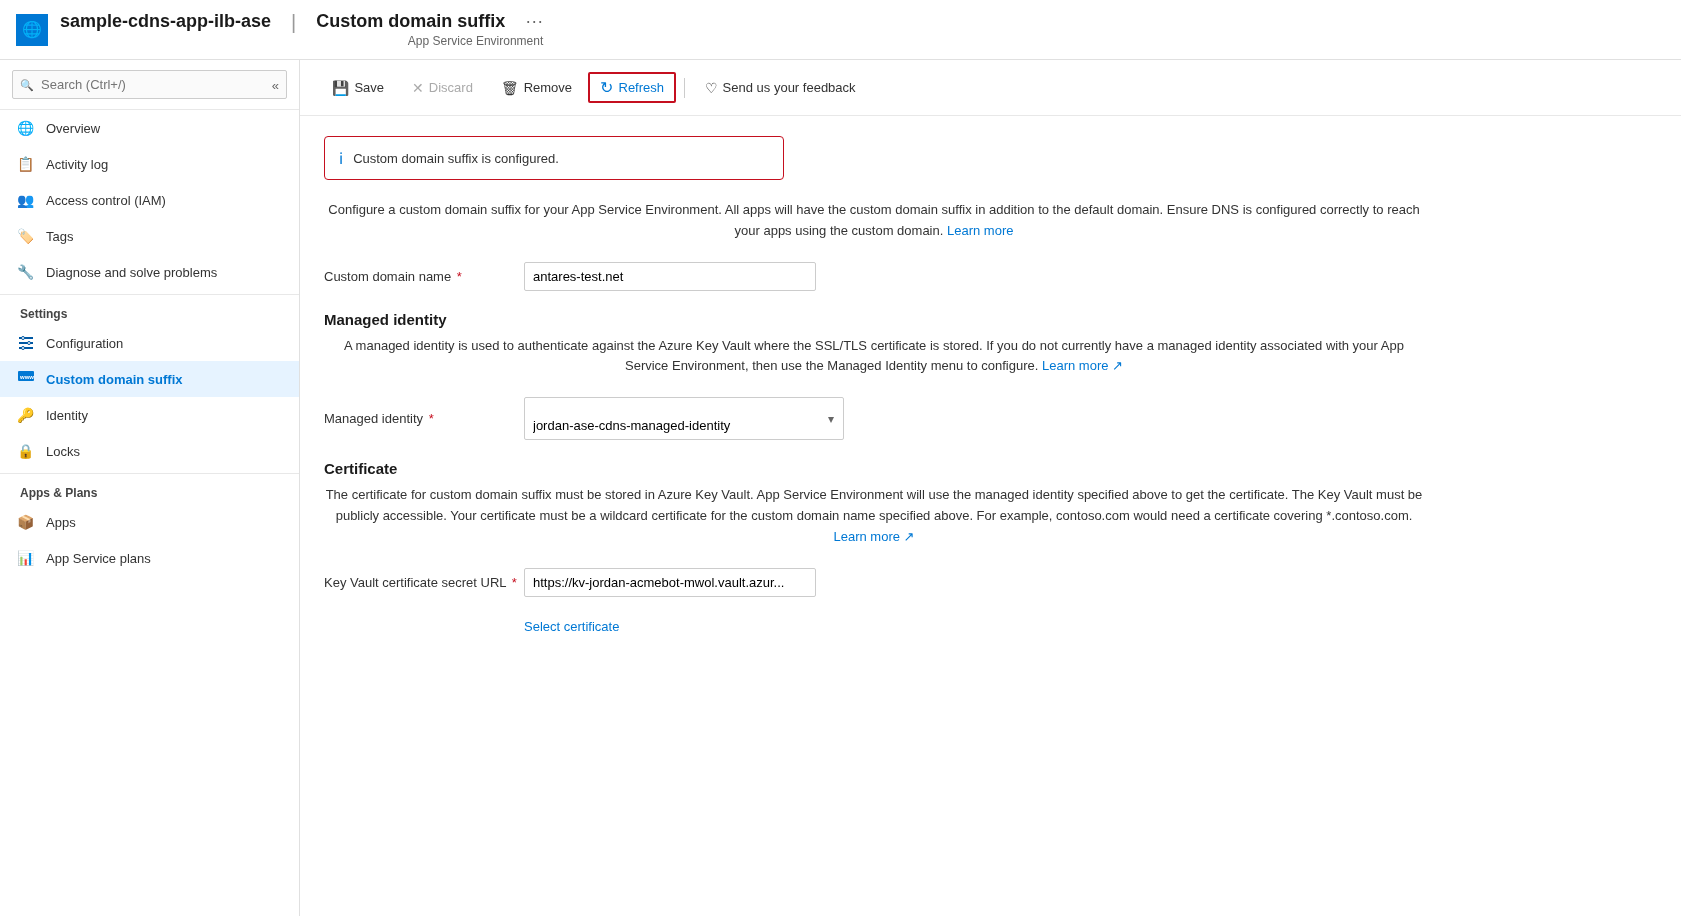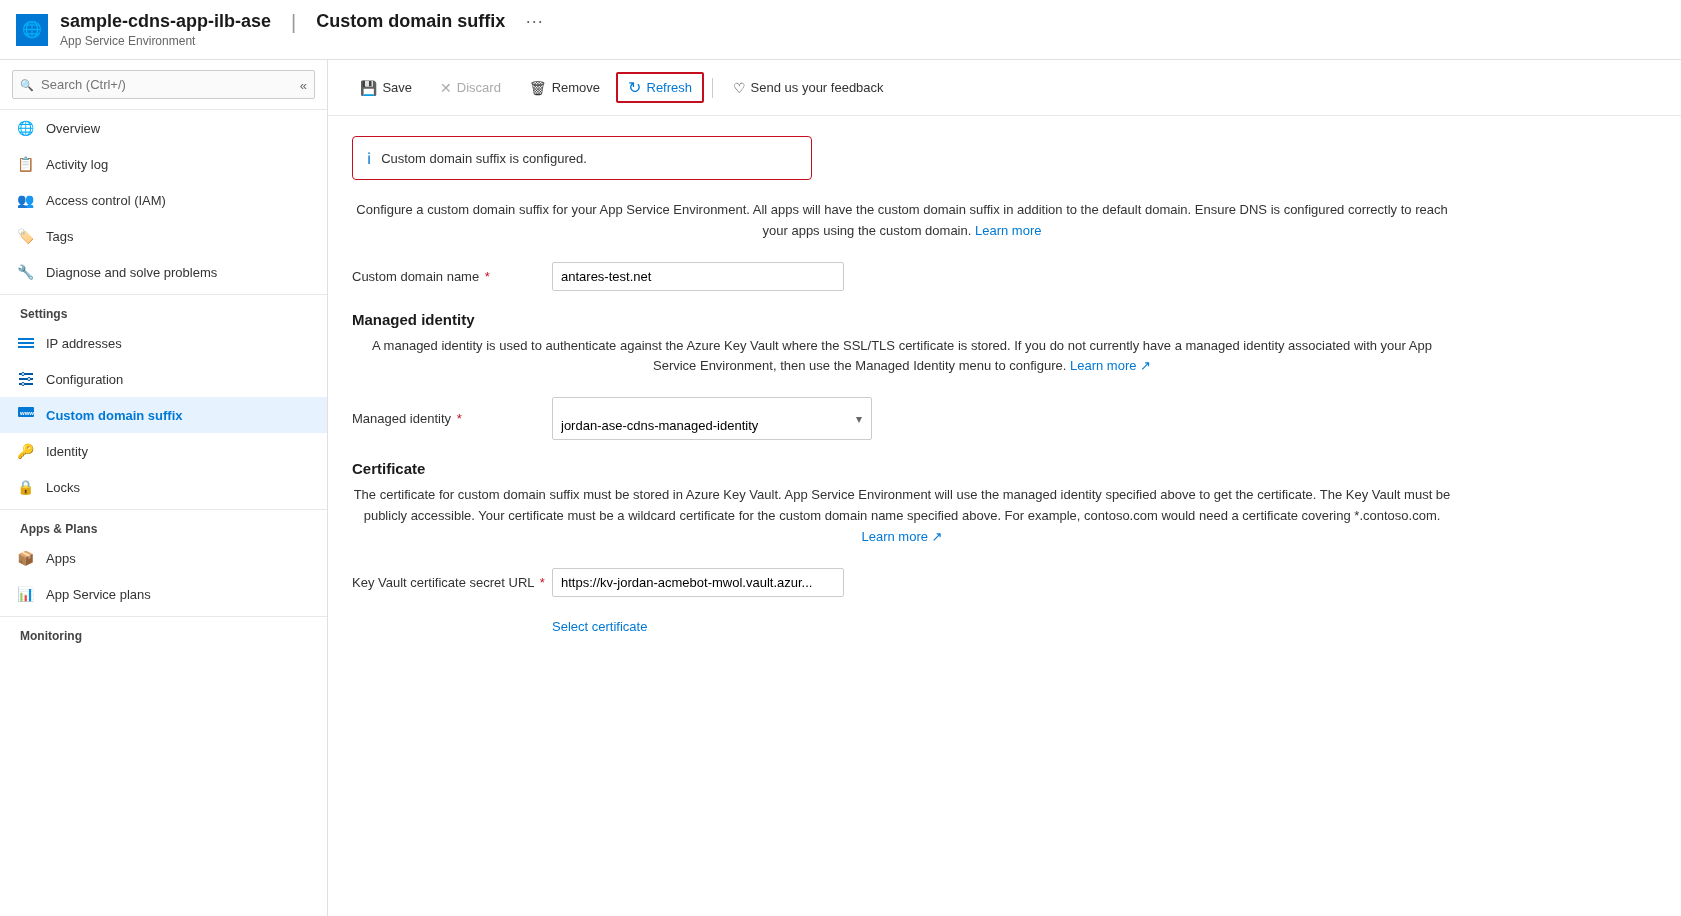--- a/index.html
+++ b/index.html
@@ -2,30 +2,30 @@
 <html><head>
   <meta charset="utf-8">
   <style>
     * { box-sizing: border-box; margin: 0; padding: 0; }
     body { font-family: 'Segoe UI', Arial, sans-serif; font-size: 13px; color: #333; background: #fff; display: flex; flex-direction: column; height: 916px; overflow: hidden; }
 
     
     .header { display: flex; align-items: center; padding: 8px 16px; border-bottom: 1px solid #e0e0e0; background: #fff; min-height: 60px; }
     .header-icon { width: 32px; height: 32px; background: #0078d4; display: flex; align-items: center; justify-content: center; color: white; font-size: 10px; font-weight: bold; margin-right: 12px; flex-shrink: 0; }
     .header-title { font-size: 18px; font-weight: 600; color: #1a1a1a; }
-    .header-subtitle { font-size: 12px; color: #666; }
+    .header-subtitle { font-size: 12px; color: #666; text-align: right; }
     .header-separator { font-size: 20px; color: #999; margin: 0 8px; font-weight: 300; }
     .header-page-title { font-size: 18px; font-weight: 600; color: #1a1a1a; }
     .header-dots { font-size: 18px; color: #666; margin-left: 8px; cursor: pointer; }
 
     
     .main-layout { display: flex; flex: 1; overflow: hidden; }
 
     
-    .sidebar { width: 328px; border-right: 1px solid #e0e0e0; overflow-y: auto; background: #fff; flex-shrink: 0; }
+    .sidebar { width: 300px; border-right: 1px solid #e0e0e0; overflow-y: auto; background: #fff; flex-shrink: 0; }
     .sidebar-search { padding: 10px 12px; border-bottom: 1px solid #e8e8e8; }
     .sidebar-search-input { width: 100%; padding: 6px 10px 6px 28px; border: 1px solid #ccc; border-radius: 2px; font-size: 13px; color: #555; background: #fafafa; outline: none; }
     .sidebar-search-wrapper { position: relative; }
     .sidebar-search-wrapper::before { content: '🔍'; position: absolute; left: 8px; top: 50%; transform: translateY(-50%); font-size: 11px; color: #666; }
 
     .sidebar-item { display: flex; align-items: center; padding: 8px 16px; cursor: pointer; color: #333; font-size: 13px; }
     .sidebar-item.active { background: #e6f3ff; color: #0078d4; font-weight: 600; }
     .sidebar-item-icon { width: 20px; height: 20px; margin-right: 10px; display: flex; align-items: center; justify-content: center; flex-shrink: 0; font-size: 14px; }
     .sidebar-section-title { padding: 12px 16px 4px 20px; font-size: 12px; font-weight: 700; color: #444; border-top: 1px solid #e8e8e8; margin-top: 4px; }
 
@@ -130,30 +130,20 @@
     </div>
 
     <div class="sidebar-item">
       <span class="sidebar-item-icon icon-wrench">🔧</span>
       <span>Diagnose and solve problems</span>
     </div>
 
     <div class="sidebar-section-title">Settings</div>
 
     <div class="sidebar-item">
-      <span class="sidebar-item-icon icon-network">
-        <svg width="16" height="16" viewBox="0 0 16 16" fill="#0078d4">
-            <rect x="0" y="3" width="16" height="2"></rect>
-            <rect x="0" y="7" width="16" height="2"></rect>
-            <rect x="0" y="11" width="16" height="2"></rect>
-          </svg>
-      </span>
-      <span>IP addresses</span>
-    </div>
-    <div class="sidebar-item">
       <span class="sidebar-item-icon icon-config">
         <svg width="16" height="16" viewBox="0 0 16 16" fill="#0058a3">
             <rect x="1" y="2" width="14" height="2"></rect>
             <rect x="1" y="7" width="14" height="2"></rect>
             <rect x="1" y="12" width="14" height="2"></rect>
             <circle cx="5" cy="3" r="1.5" fill="white" stroke="#0058a3" stroke-width="1"></circle>
             <circle cx="11" cy="8" r="1.5" fill="white" stroke="#0058a3" stroke-width="1"></circle>
             <circle cx="5" cy="13" r="1.5" fill="white" stroke="#0058a3" stroke-width="1"></circle>
           </svg>
       </span>
@@ -181,21 +171,20 @@
 
     <div class="sidebar-item">
       <span class="sidebar-item-icon icon-app">📦</span>
       <span>Apps</span>
     </div>
     <div class="sidebar-item">
       <span class="sidebar-item-icon icon-plan">📊</span>
       <span>App Service plans</span>
     </div>
 
-    <div class="sidebar-section-title">Monitoring</div>
   </div>
 
   <div class="content">
 
     <div class="toolbar">
       <button class="toolbar-btn">
         <span class="toolbar-btn-icon">💾</span>
         <span>Save</span>
       </button>
       <button class="toolbar-btn disabled">

